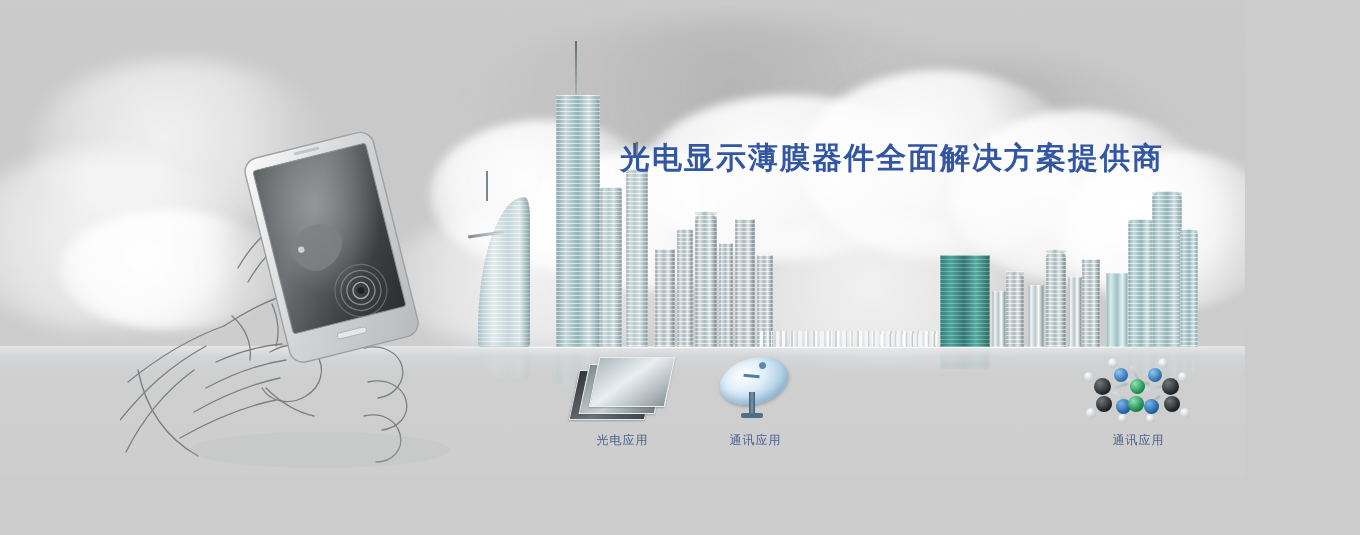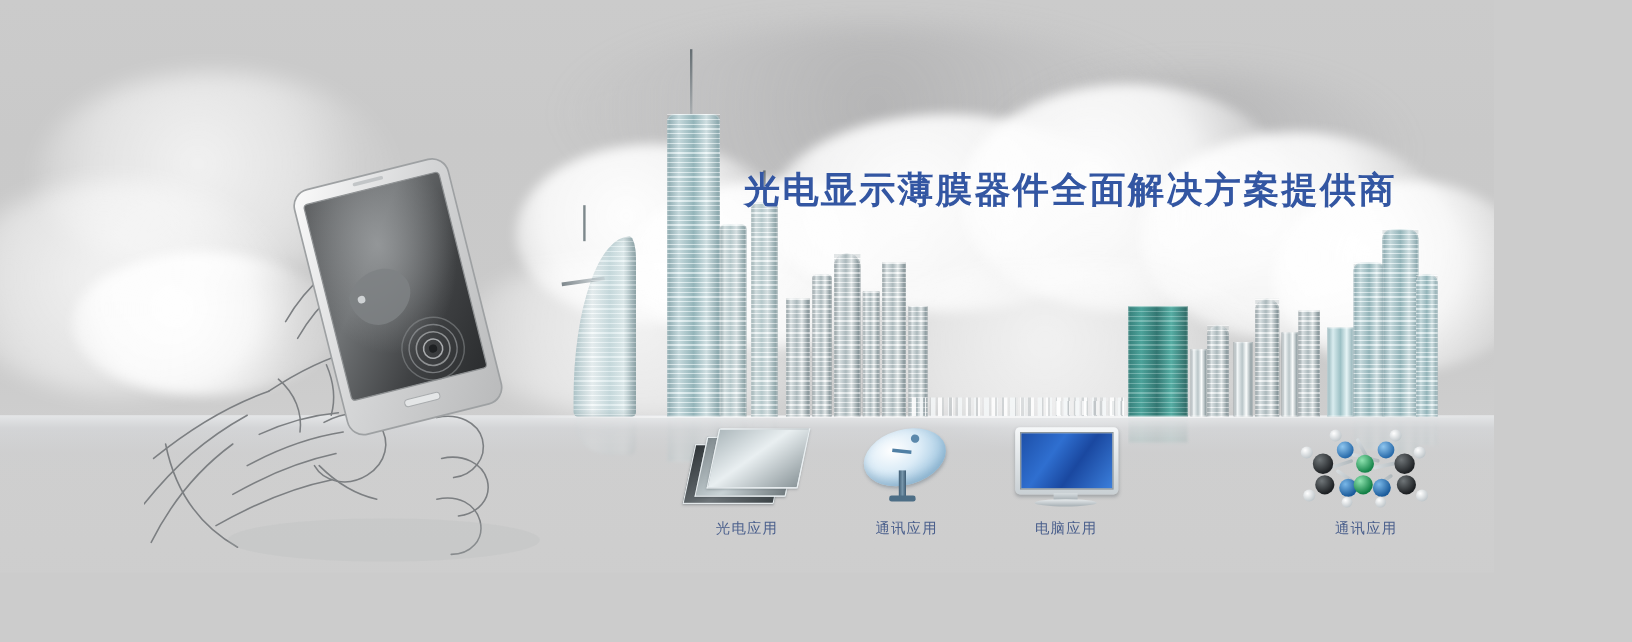--- a/index.html
+++ b/index.html
@@ -533,30 +533,20 @@
           <div class="dish">
             <div class="lnb"></div>
             <div class="lnb2"></div>
           </div>
           <div class="dishpole"></div>
           <div class="dishbase"></div>
         </div>
         <div class="caption">通讯应用</div>
       </div>
 
-      <div class="app" style="left:266px;">
-        <div class="art">
-          <div class="monitor">
-            <div class="screen"></div>
-          </div>
-          <div class="monstand"></div>
-          <div class="monbase"></div>
-        </div>
-        <div class="caption">电脑应用</div>
-      </div>
 
 
       <div class="app" style="left:516px;">
         <div class="art">
           <div class="molecule">
 
             <div class="bond" style="left:22px; top:34px; width:24px; transform:rotate(-18deg);"></div>
             <div class="bond" style="left:44px; top:28px; width:24px; transform:rotate(14deg);"></div>
             <div class="bond" style="left:62px; top:34px; width:24px; transform:rotate(-12deg);"></div>
             <div class="bond" style="left:30px; top:44px; width:20px; transform:rotate(34deg);"></div>

